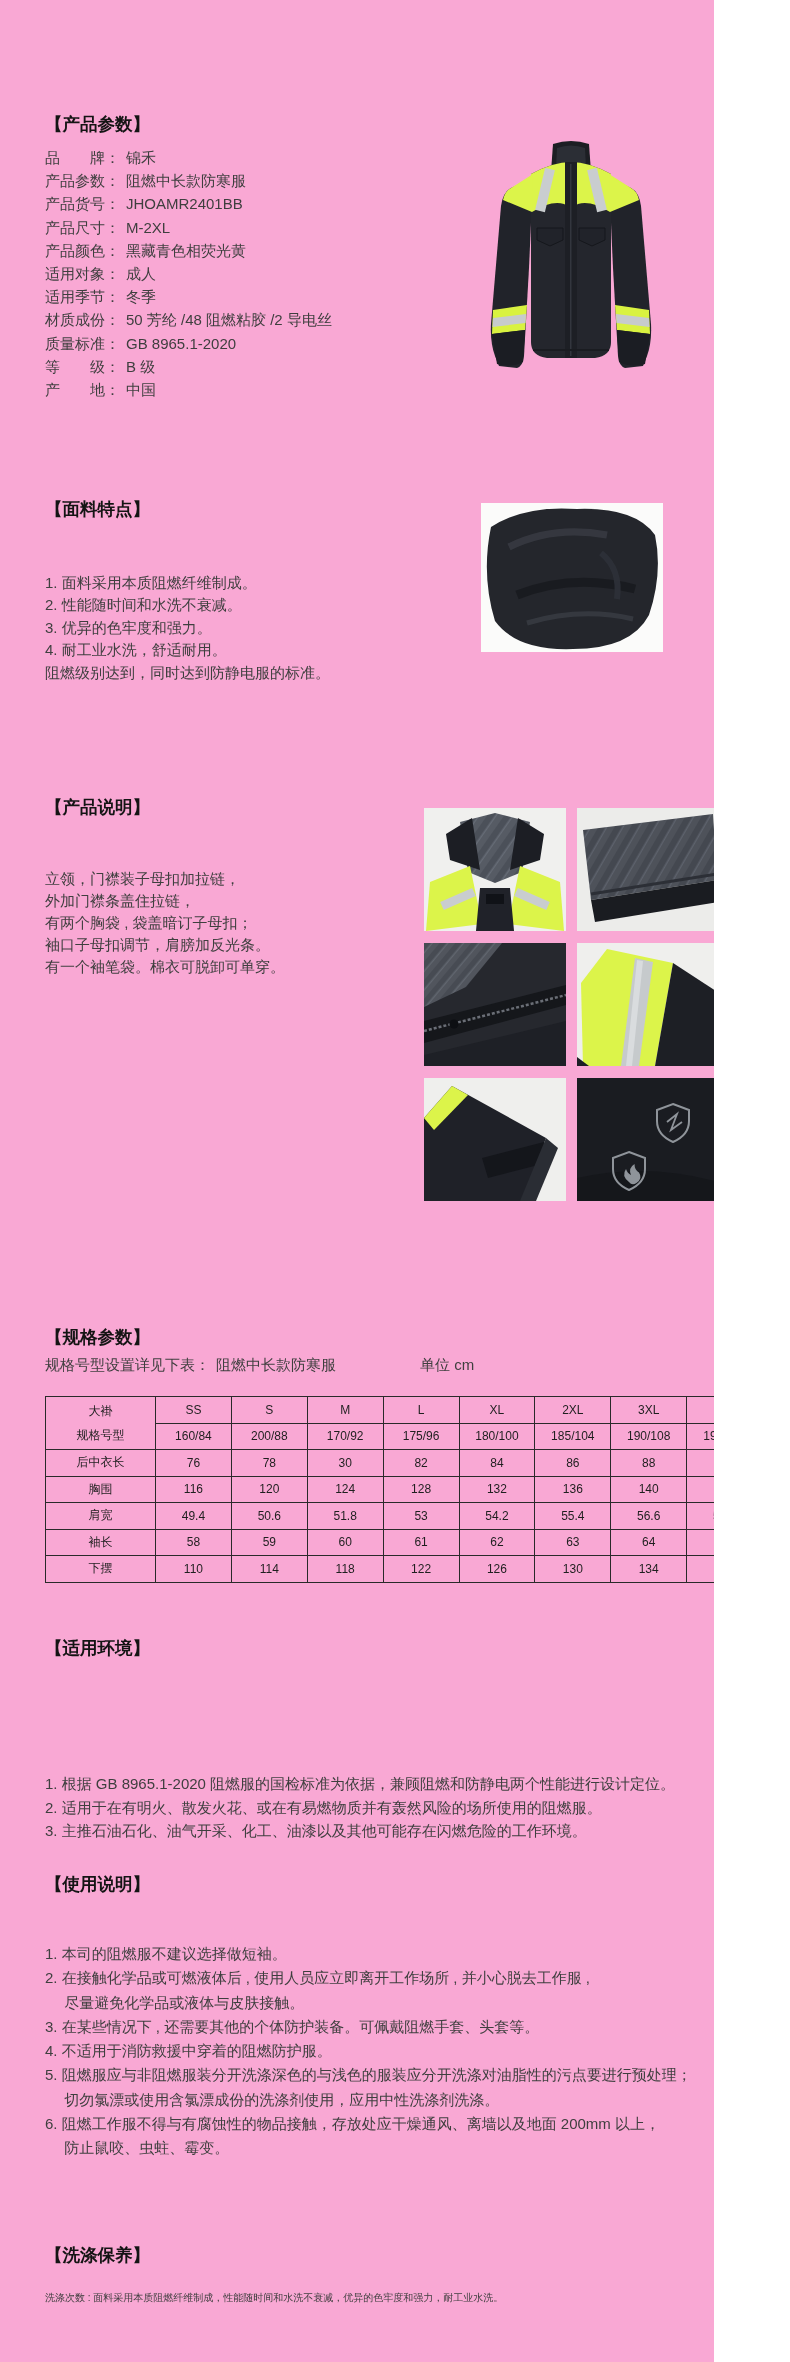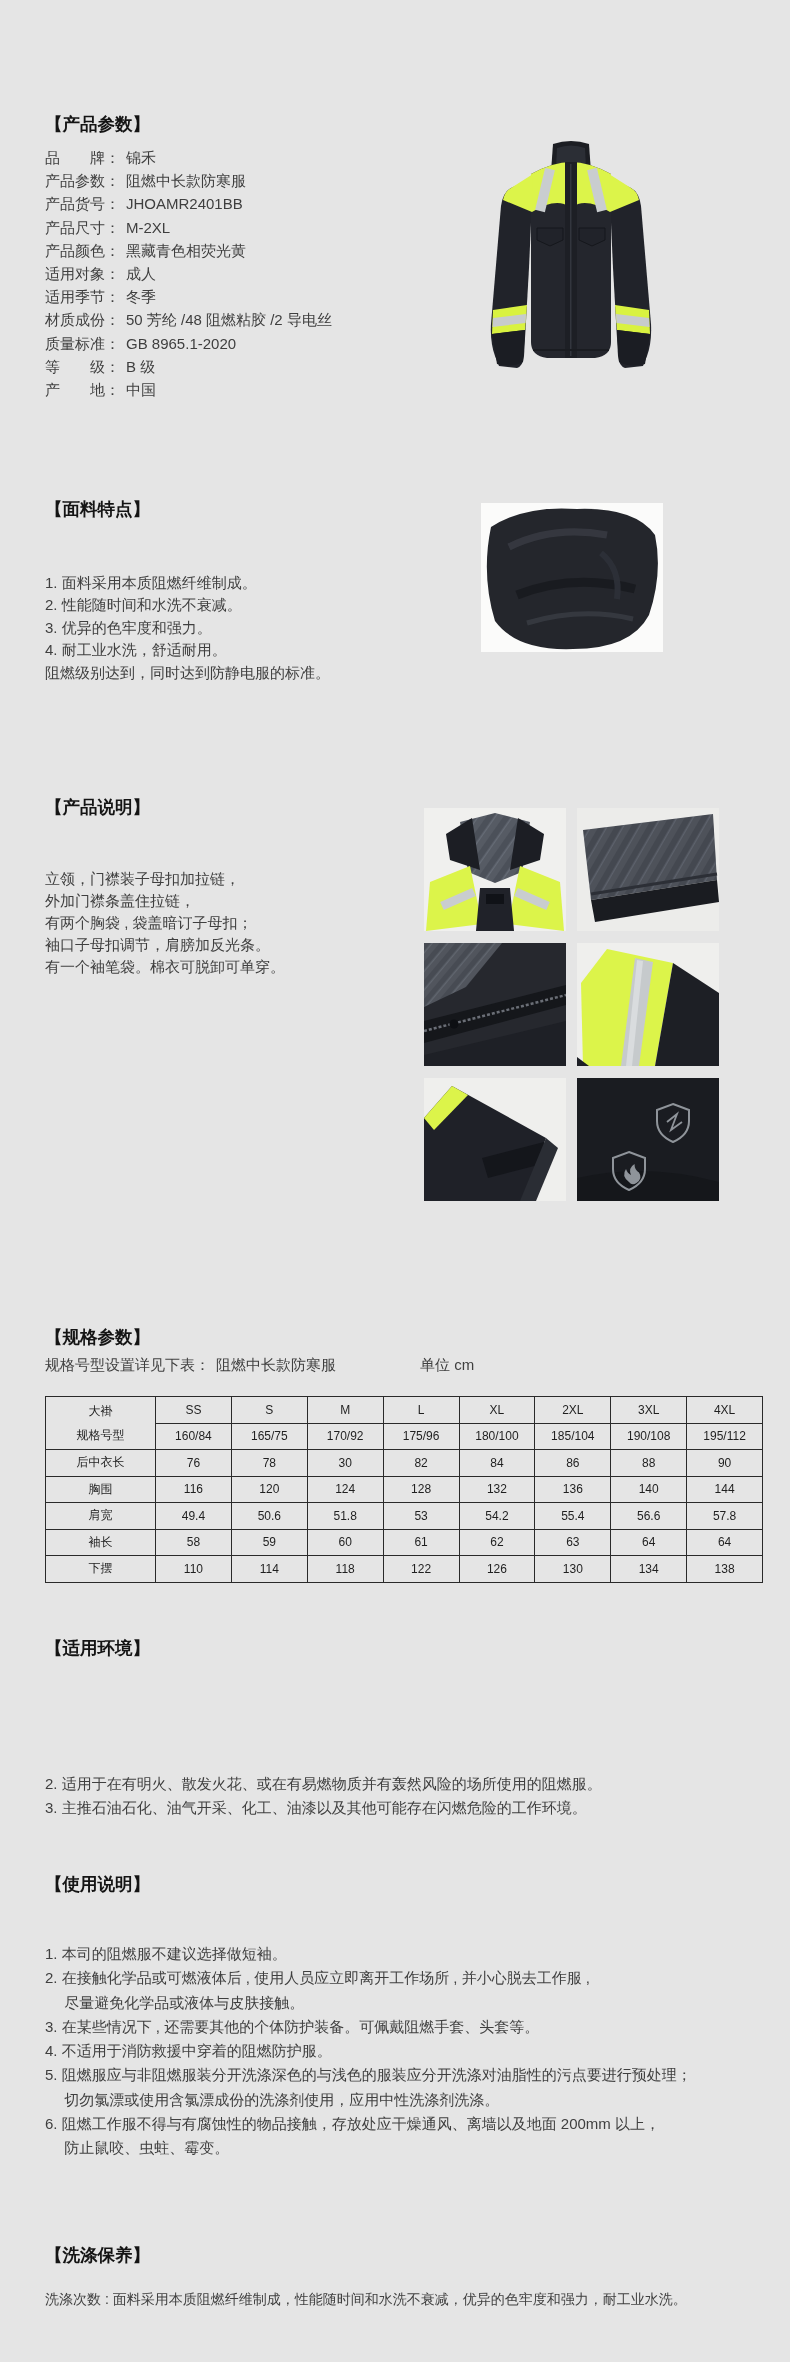--- a/index.html
+++ b/index.html
@@ -1,17 +1,17 @@
 <!DOCTYPE html>
 <html><head>
 <meta charset="utf-8">
 <style>
   * { margin:0; padding:0; box-sizing:border-box; }
   html,body { background:#ffffff; }
-  .page { position:relative; width:790px; height:2362px; background:#e5e5e5; overflow:hidden;
+  .page { position:relative; width:714px; height:2362px; background:#f9a8d4; overflow:hidden;
           font-family:"Liberation Sans","DejaVu Sans",sans-serif; color:#3f3f3f; }
   .sec-title { position:absolute; left:45px; font-size:17.5px; font-weight:700; color:#141414; white-space:nowrap; }
   .lines { position:absolute; left:45px; font-size:15px; color:#3f3f3f;margin-top:36px; }
   .line { height:var(--lh,23px); line-height:var(--lh,23px); white-space:nowrap; }
   
   .param-rows { position:absolute; left:45px; top:146px; font-size:15px; }
   .param-row { display:flex; height:23.2px; line-height:23.2px; white-space:nowrap; }
   .param-label { color:#3f3f3f; }
   .param-value { margin-left:6px; color:#3f3f3f; }
   
@@ -24,21 +24,21 @@
   
   .spec-subtitle { position:absolute; left:45px; top:1356px; font-size:15px; color:#3f3f3f; white-space:nowrap; }
   .spec-subtitle .mid { margin-left:6px; }
   .spec-subtitle .right { margin-left:84px;text-align:center; }
   #spec-table { position:absolute; left:45px; top:1396px; width:718px; border-collapse:collapse;
                 table-layout:fixed; font-size:12px; color:#1f1f1f; text-align:center; }
   #spec-table td { border:1px solid #2a2a2a; height:26.5px; padding:0; vertical-align:middle; }
   #spec-table col.c0 { width:110px; }
   #spec-table td.corner div { line-height:24px; }
   
-  .wash-line { position:absolute; left:45px; top:2291px; font-size:14px; color:#3f3f3f; white-space:nowrap; }
+  .wash-line { position:absolute; left:45px; top:2291px; font-size:10px; color:#3f3f3f; white-space:nowrap; }
 </style>
 </head>
 <body>
 
 <div class="page">
 
   <h2 class="sec-title" style="top:112px">【产品参数】</h2>
   <div class="param-rows">
 
       <div class="param-row">
@@ -260,21 +260,21 @@
           <td>S</td>
           <td>M</td>
           <td>L</td>
           <td>XL</td>
           <td>2XL</td>
           <td>3XL</td>
           <td>4XL</td>
         </tr>
         <tr>
           <td>160/84</td>
-          <td>165/75</td>
+          <td>200/88</td>
           <td>170/92</td>
           <td>175/96</td>
           <td>180/100</td>
           <td>185/104</td>
           <td>190/108</td>
           <td>195/112</td>
         </tr>
         <tr>
           <td>后中衣长</td>
           <td>76</td>
@@ -329,20 +329,21 @@
           <td>130</td>
           <td>134</td>
           <td>138</td>
         </tr>
       </tbody>
   </table>
 
   <h2 class="sec-title" style="top:1636px">【适用环境】</h2>
   <div class="lines" style="top:1736px; --lh:23.5px">
 
+  <div class="line">1. 根据 GB 8965.1-2020 阻燃服的国检标准为依据，兼顾阻燃和防静电两个性能进行设计定位。</div>
       <div class="line">2. 适用于在有明火、散发火花、或在有易燃物质并有轰然风险的场所使用的阻燃服。</div>
       <div class="line">3. 主推石油石化、油气开采、化工、油漆以及其他可能存在闪燃危险的工作环境。</div>
     </div>
 
   <h2 class="sec-title" style="top:1872px">【使用说明】</h2>
   <div class="lines" style="top:1906px; --lh:24.3px">
 
   <div class="line">1. 本司的阻燃服不建议选择做短袖。</div>
       <div class="line">2. 在接触化学品或可燃液体后 , 使用人员应立即离开工作场所 , 并小心脱去工作服 ,</div>
       <div class="line">　 尽量避免化学品或液体与皮肤接触。</div>

